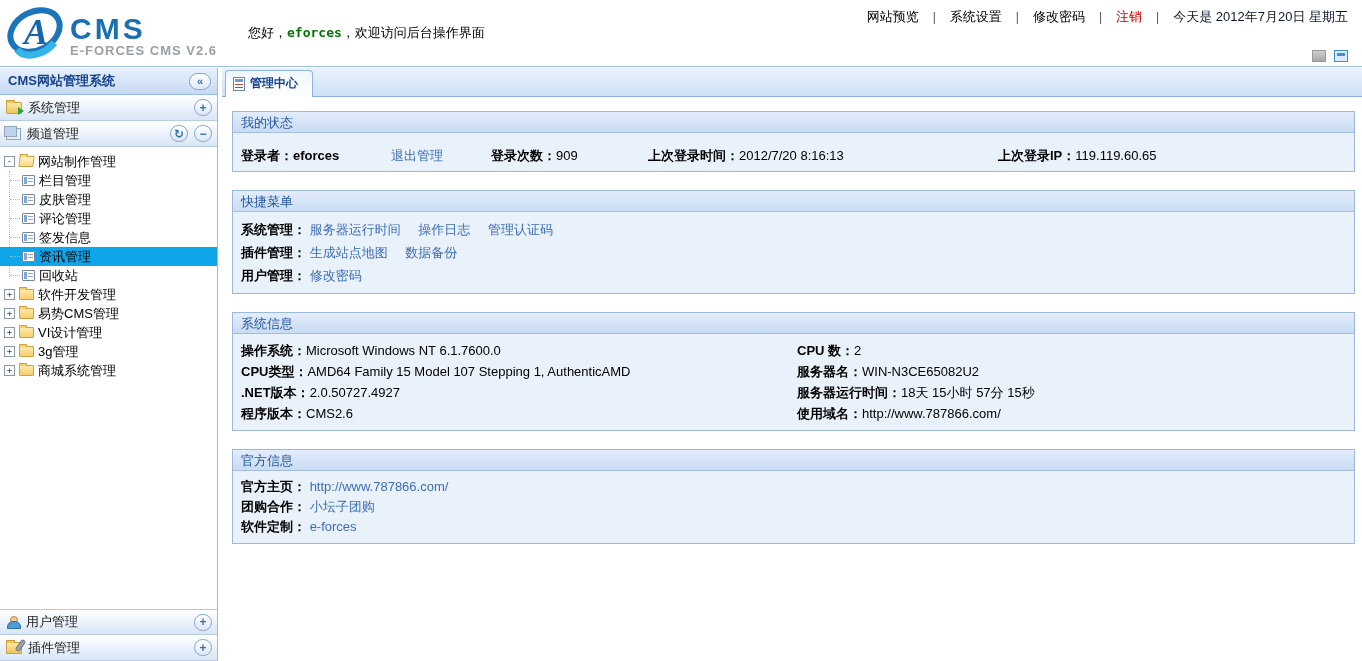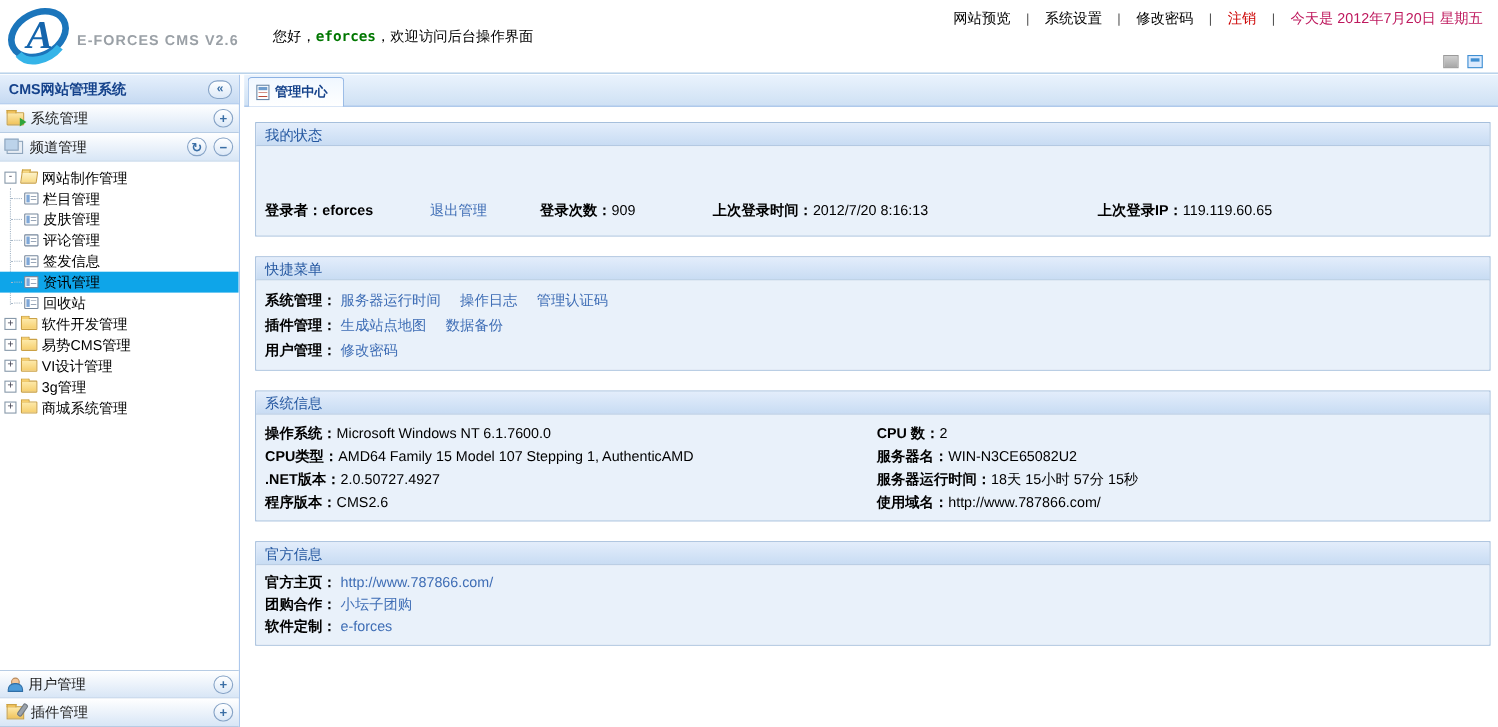--- a/index.html
+++ b/index.html
@@ -17,21 +17,21 @@
   .logo-cms { font-size:30px; font-weight:bold; color:#1a6fb5; letter-spacing:3px; line-height:28px; }
   .logo-sub { font-size:13px; font-weight:bold; color:#9aa0a6; letter-spacing:1px; }
   .greeting { position:absolute; left:248px; top:24px; font-size:13px; color:#000; }
   .greeting .uname { font-family:"DejaVu Sans Mono","Liberation Mono",monospace;
     font-weight:bold; color:#007700; }
   .topnav { position:absolute; right:14px; top:8px; display:flex; align-items:center; gap:14px;
     font-size:13px; color:#000; }
   .topnav a { color:#000; text-decoration:none; cursor:pointer; }
   .topnav .logout { color:#cc0000; }
   .topnav .sep { color:#555; font-size:12px; }
-  .topnav .today { color:#be185d; }
+  .topnav .today { color:#0f172a; }
   .win-ctrls { position:absolute; right:14px; top:50px; display:flex; gap:8px; }
   .win-min { width:14px; height:12px; background:linear-gradient(#cfcfcf,#a8a8a8);
     border:1px solid #9a9a9a; }
   .win-restore { width:14px; height:12px; background:#dceafd; border:1px solid #3f8fd2;
     position:relative; }
   .win-restore::before { content:''; position:absolute; left:2px; top:2px; right:2px; height:3px;
     background:#3f8fd2; }
   
   .sidebar { position:absolute; left:0; top:68px; width:218px; height:593px;
     border-right:1px solid #99bbe8; background:#fff; display:flex; flex-direction:column; }
@@ -107,21 +107,21 @@
     border-radius:4px 4px 0 0; margin-bottom:-1px; color:#15428b; font-size:12px; font-weight:bold;
     cursor:pointer; position:relative; z-index:2; }
   .content { padding:14px 7px 0 10px; }
   .panel { border:1px solid #9db9d9; margin-bottom:18px; }
   .panel-h { height:21px; line-height:21px; padding-left:8px; font-size:13px; color:#2457a0;
     background:linear-gradient(#e3edfb,#c8dcf3); border-bottom:1px solid #a5bedb; }
   .panel-b { background:#e9f1fa; padding:6px 8px; }
   .blab { font-weight:bold; color:#000; }
   a.lnk { color:#3e6db5; text-decoration:none; cursor:pointer; }
   
-  .status-row { display:flex; align-items:flex-start; height:26px;margin-top:43px; }
+  .status-row { display:flex; align-items:flex-end; height:26px; }
   .st-a { width:250px; } .st-b { width:157px; } .st-c { width:350px; } .st-d { flex:1; }
   .st-a .lnk { margin-left:48px; }
   
   .qrow { line-height:23px; }
   .qrow .lnk { margin-right:14px; }
   
   .sys-cols { display:flex;align-items:center; }
   .sys-left { width:556px; } .sys-right { flex:1; }
   .srow { line-height:21px; white-space:nowrap; }
   
@@ -131,20 +131,21 @@
 <body>
 
 <div class="top-header">
   <div class="logo-wrap">
     <svg width="62" height="58" viewBox="0 0 62 58">
       <ellipse cx="29" cy="29" rx="26" ry="19" fill="none" stroke="#1b75bb" stroke-width="6" transform="rotate(-28 29 29)"></ellipse>
       <path d="M 8 44 A 26 19 -28 0 0 46 44" fill="none" stroke="#35b4e8" stroke-width="7" transform="rotate(-10 29 29)"></path>
       <text x="18" y="42" font-family="Liberation Serif, serif" font-style="italic" font-weight="bold" font-size="36" fill="#1565ad">A</text>
     </svg>
     <div class="logo-text">
+      <div class="logo-cms">CMS</div>
       <div class="logo-sub">E-FORCES CMS V2.6</div>
     </div>
   </div>
   <div class="greeting">
     <span>您好，</span><span class="uname">eforces</span><span>，欢迎访问后台操作界面</span>
   </div>
   <div class="topnav">
     <a>网站预览</a>
     <span class="sep">|</span>
     <a>系统设置</a>

